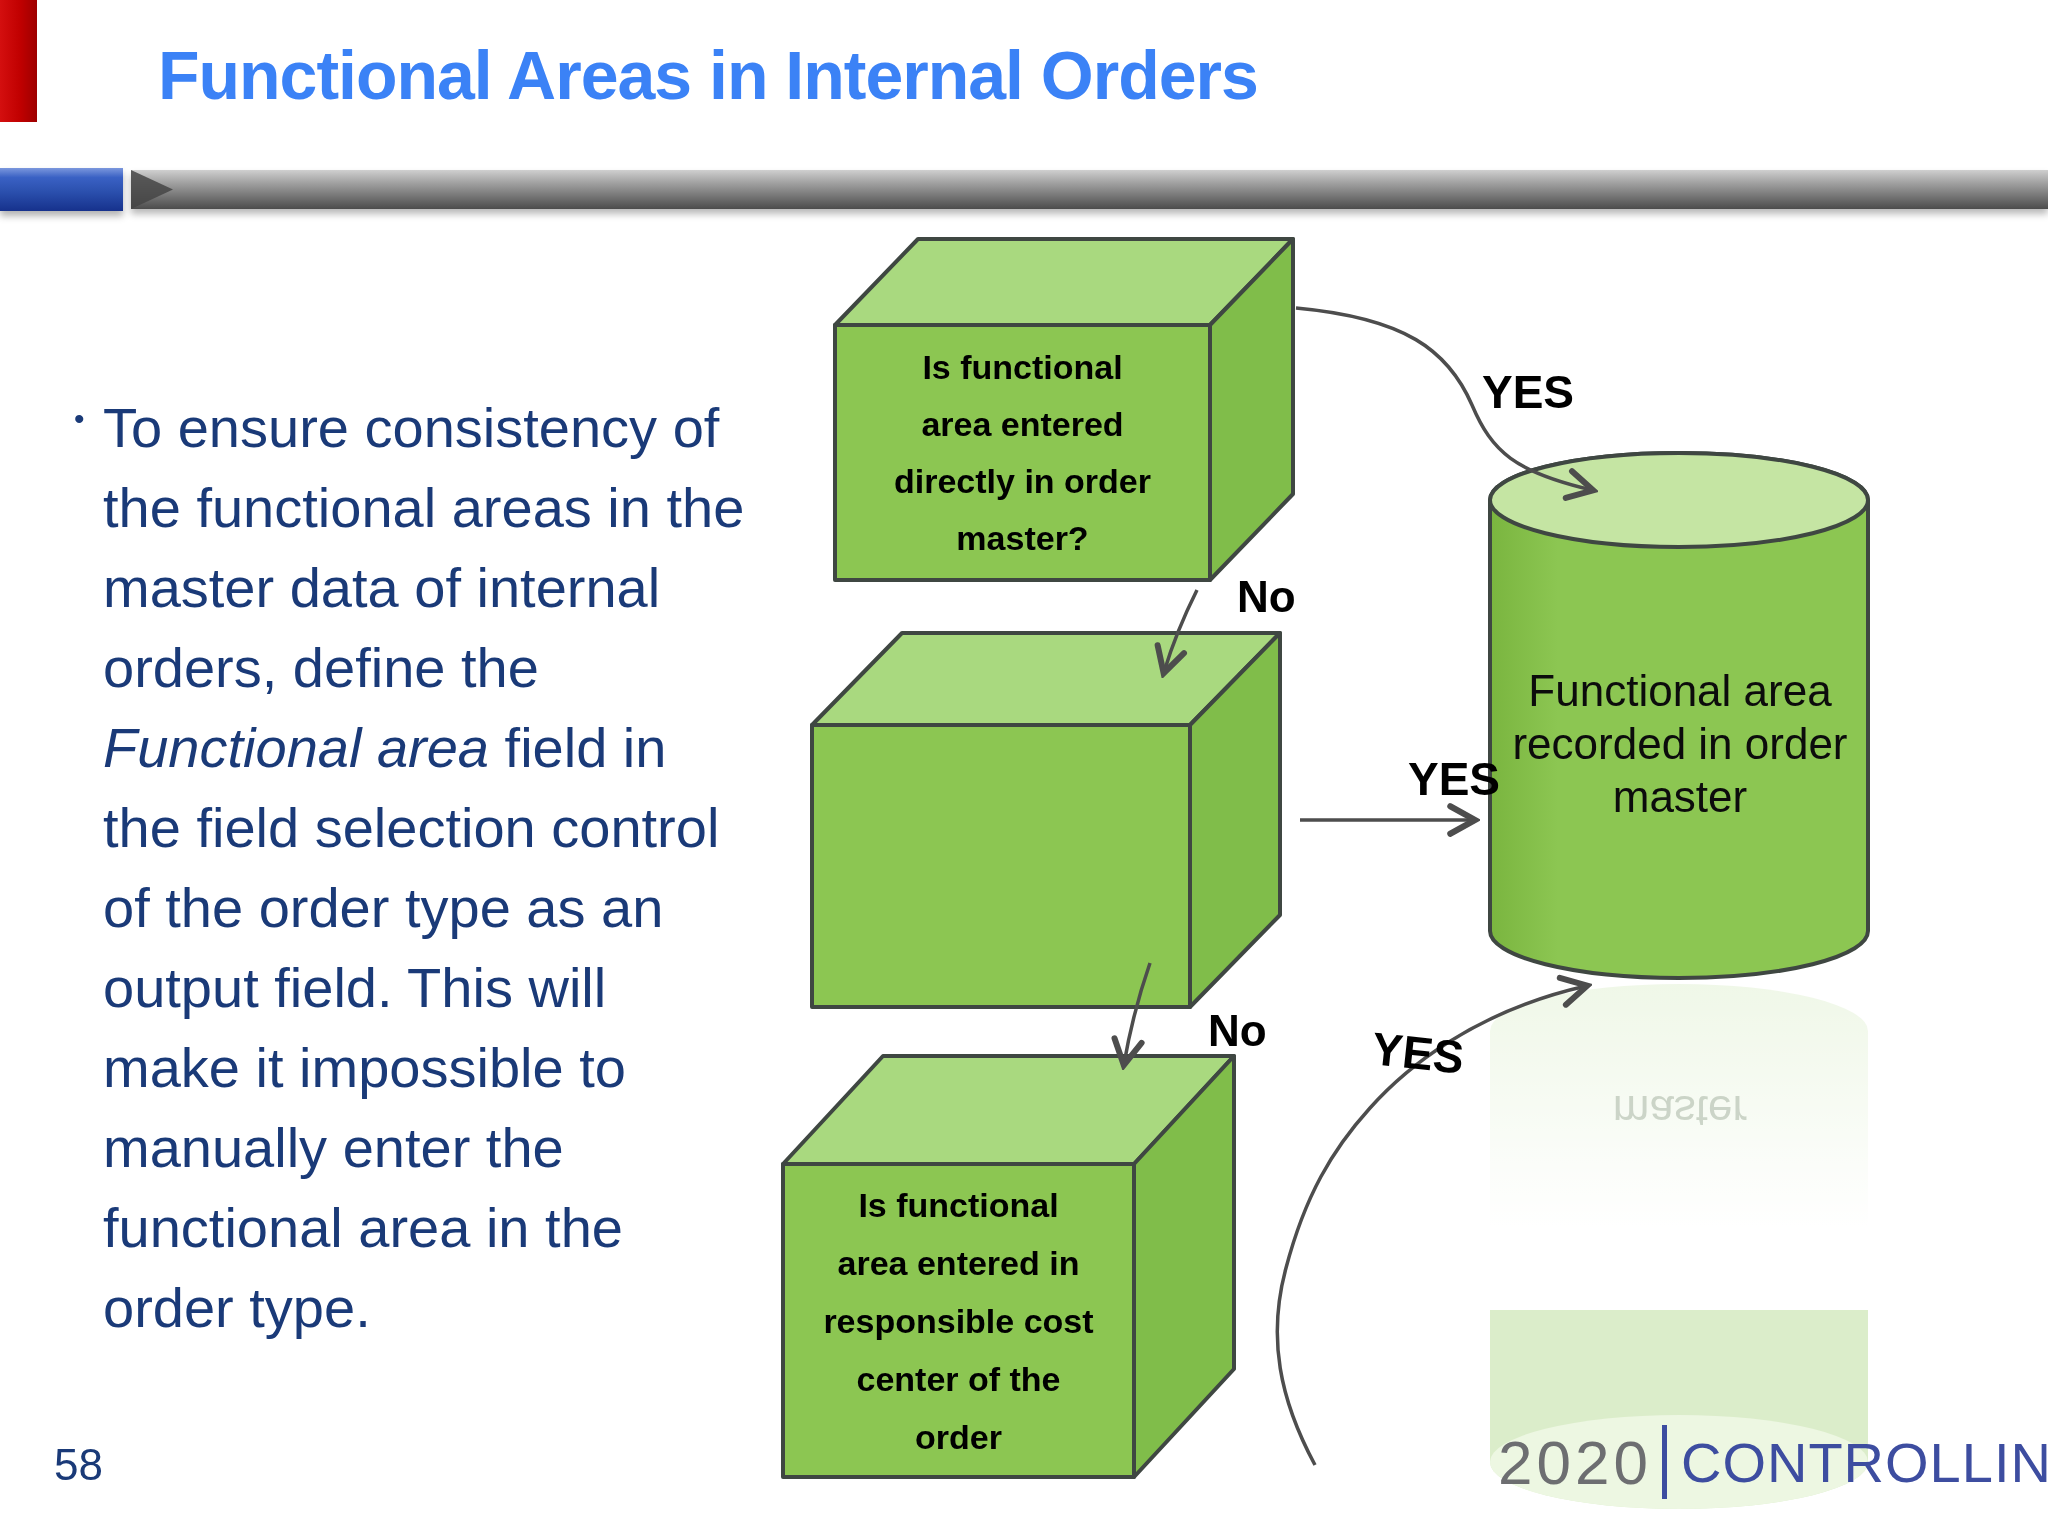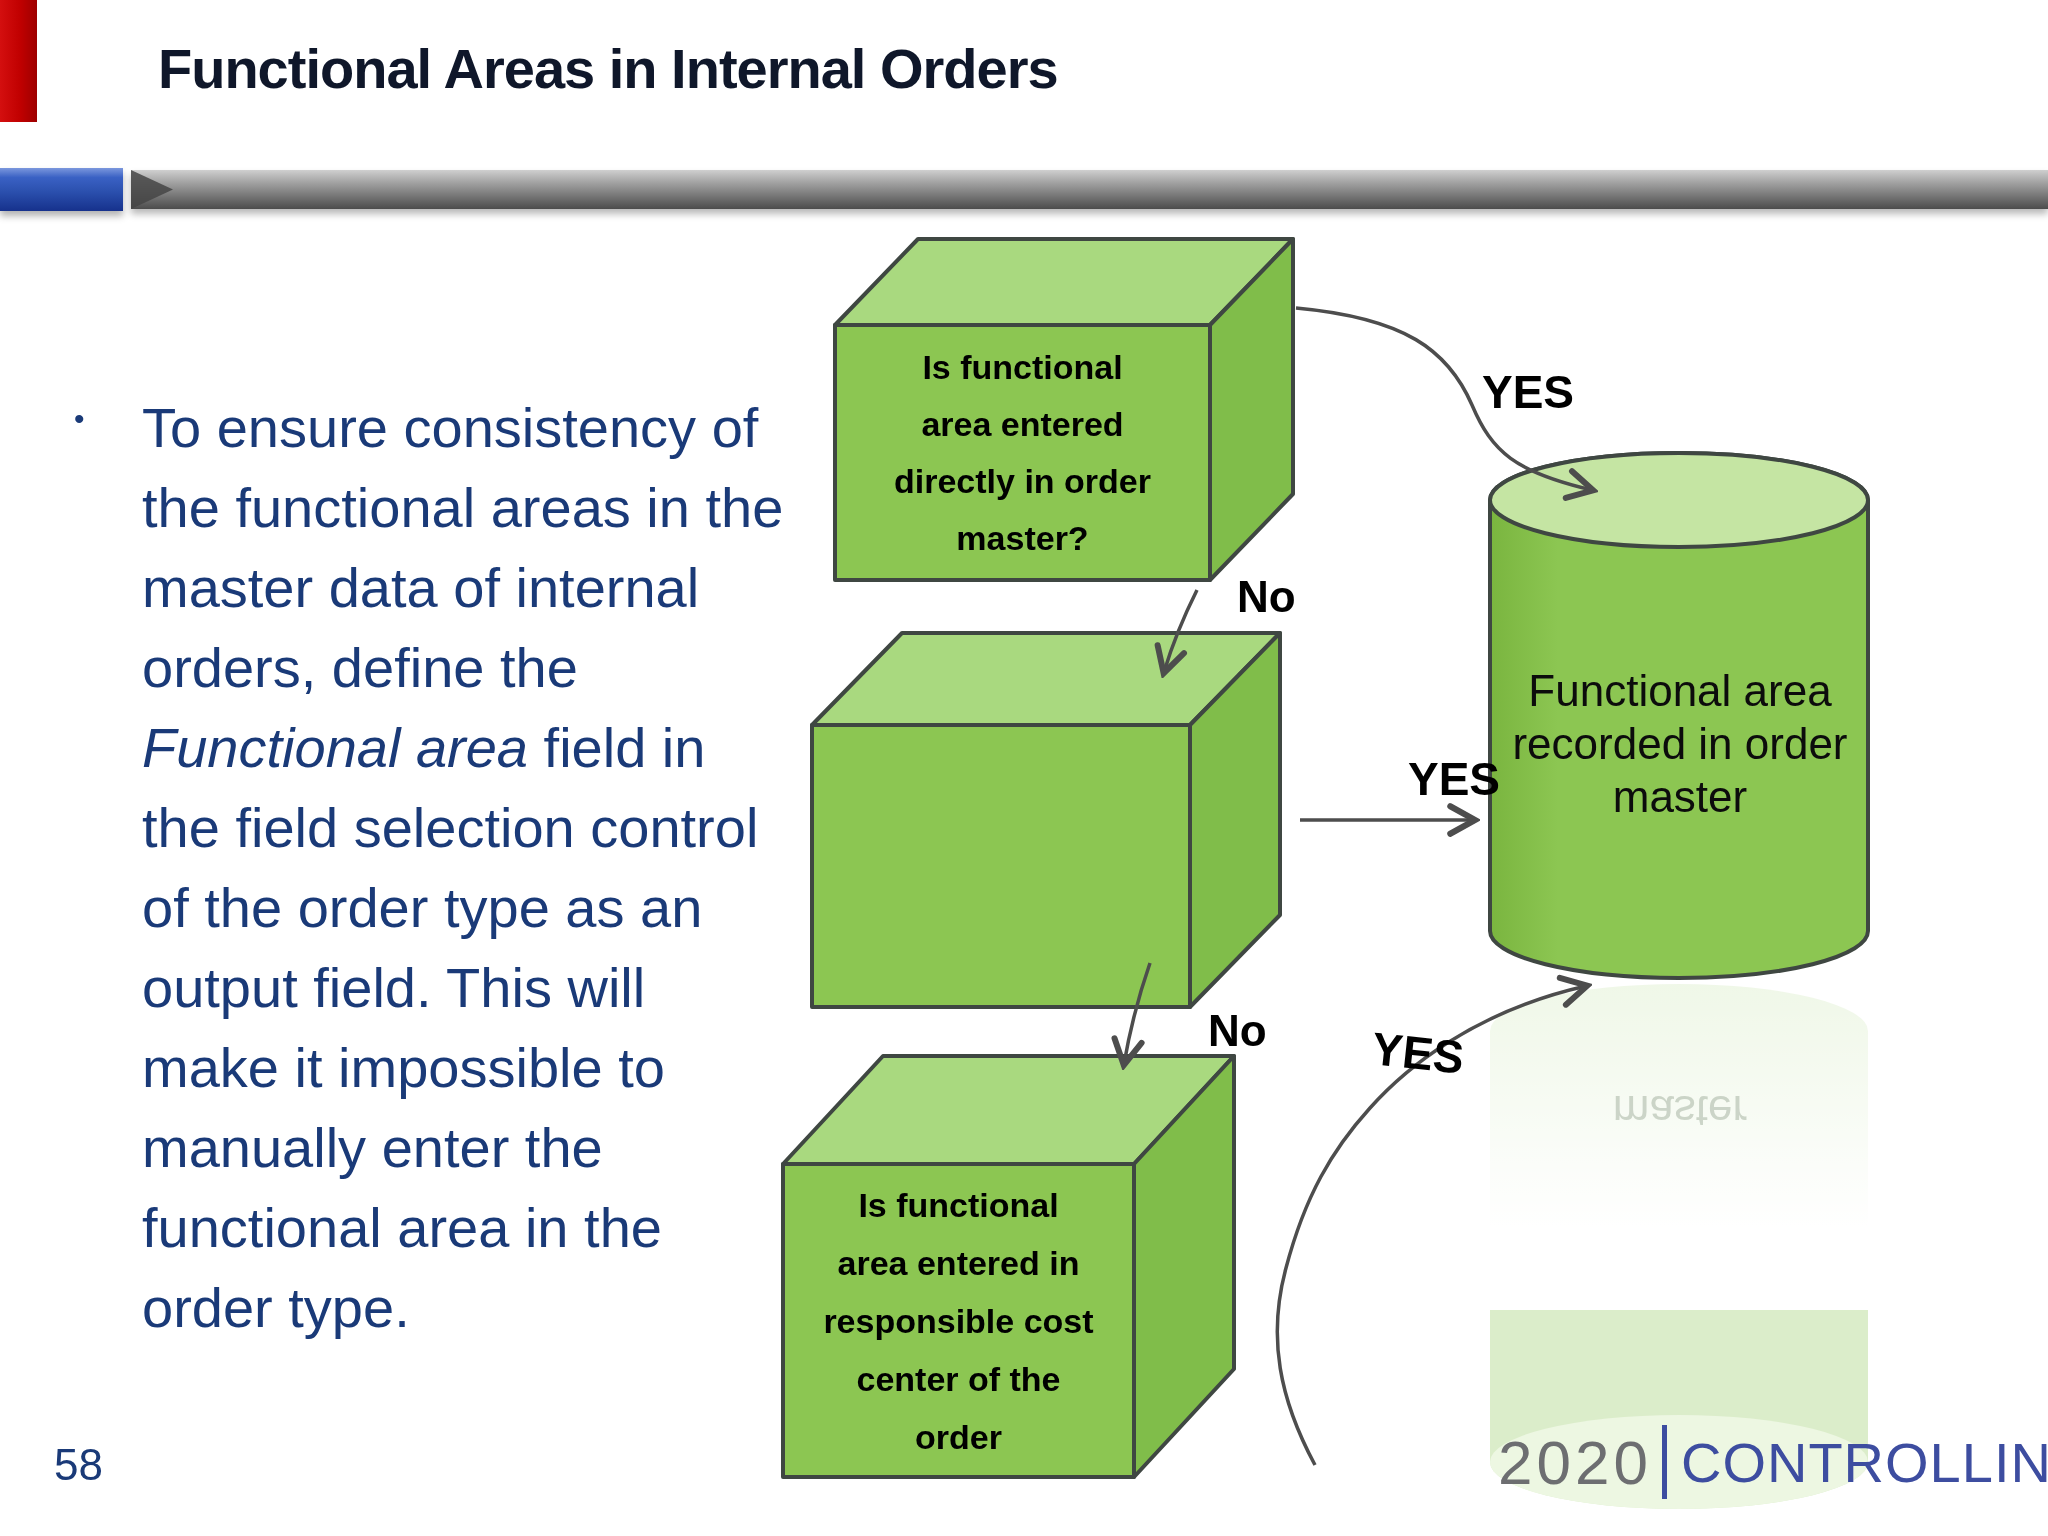--- a/index.html
+++ b/index.html
@@ -3,34 +3,34 @@
 <meta charset="utf-8">
 <style>
   html,body{margin:0;padding:0;background:#ffffff;}
   #stage{position:relative;width:2048px;height:1536px;background:#ffffff;overflow:hidden;
          font-family:"Liberation Sans", sans-serif;}
 
   
   .red-bar{position:absolute;left:0;top:0;width:37px;height:122px;
            background:linear-gradient(90deg,#d40f0f 0%,#c00000 55%,#9d0000 100%);}
   .title{position:absolute;left:158px;top:36px;width:1500px;
-         font-size:56px;font-weight:bold;letter-spacing:-1px;color:#0f172a;}
+         font-size:68px;font-weight:bold;letter-spacing:-1px;color:#3b82f6;}
   .blue-bar{position:absolute;left:0;top:168px;width:123px;height:43px;
             background:linear-gradient(180deg,#7b97dd 0%,#3a61c4 22%,#2b50ae 55%,#16318c 100%);
             box-shadow:0 5px 7px rgba(0,0,0,.30);}
   .gray-bar{position:absolute;left:131px;top:170px;width:1917px;height:39px;
             background:linear-gradient(180deg,#cfcfcf 0%,#a5a5a5 30%,#7c7c7c 62%,#4c4c4c 100%);
             box-shadow:0 5px 7px rgba(0,0,0,.28);}
   .gray-bar::before{content:"";position:absolute;left:0;top:0;width:42px;height:100%;
             background:#454545;clip-path:polygon(0 0,100% 50%,0 100%);opacity:.85;}
 
   
   .bullet-wrap{position:absolute;left:66px;top:388px;width:740px;}
   .bullet-marker{position:absolute;left:8px;top:14px;font-size:30px;color:#1a3a78;}
-  .bullet-text{margin-left:76px;font-size:56px;line-height:80px;color:#1a3a78;
+  .bullet-text{margin-left:37px;font-size:56px;line-height:80px;color:#1a3a78;
                white-space:pre-line;}
   .bullet-text .it{font-style:italic;}
 
   
   .box-label{position:absolute;display:flex;align-items:center;justify-content:center;
              text-align:center;font-weight:bold;color:#000;white-space:pre-line;
              font-size:34px;line-height:57px;}
   .cyl-label{position:absolute;left:1494px;top:638px;width:372px;height:210px;
              display:flex;align-items:center;justify-content:center;text-align:center;
              font-size:44px;line-height:53px;color:#0c0c0c;white-space:pre-line;}

